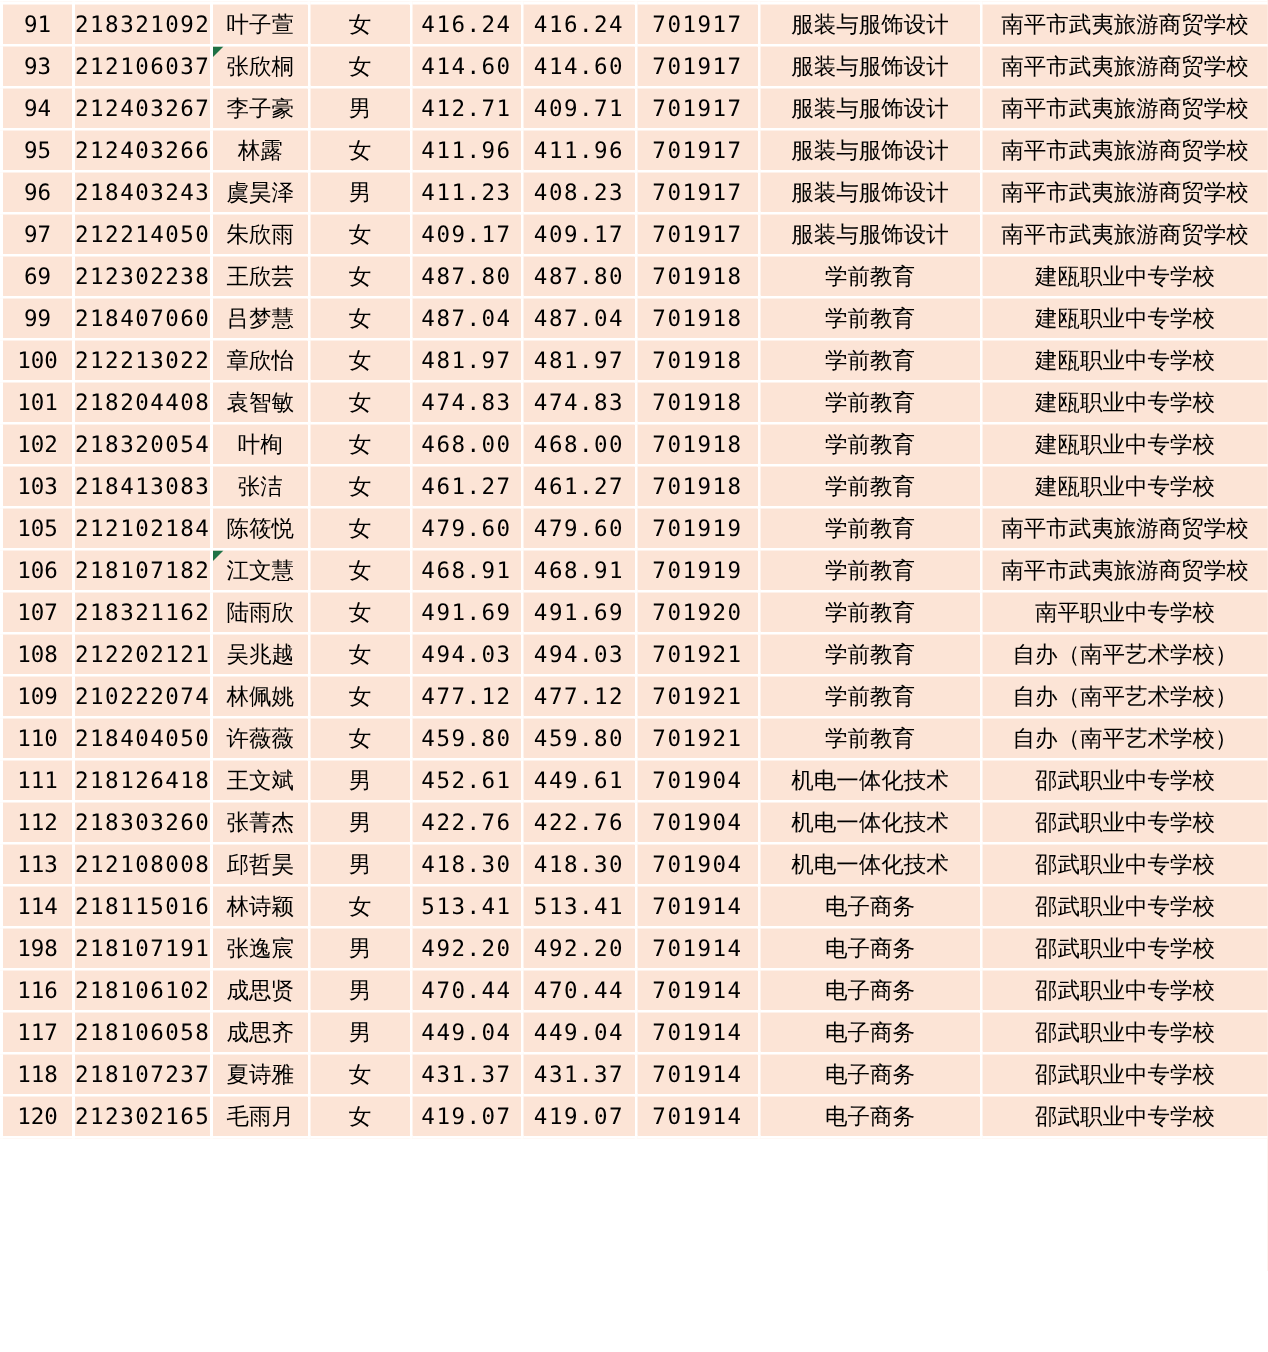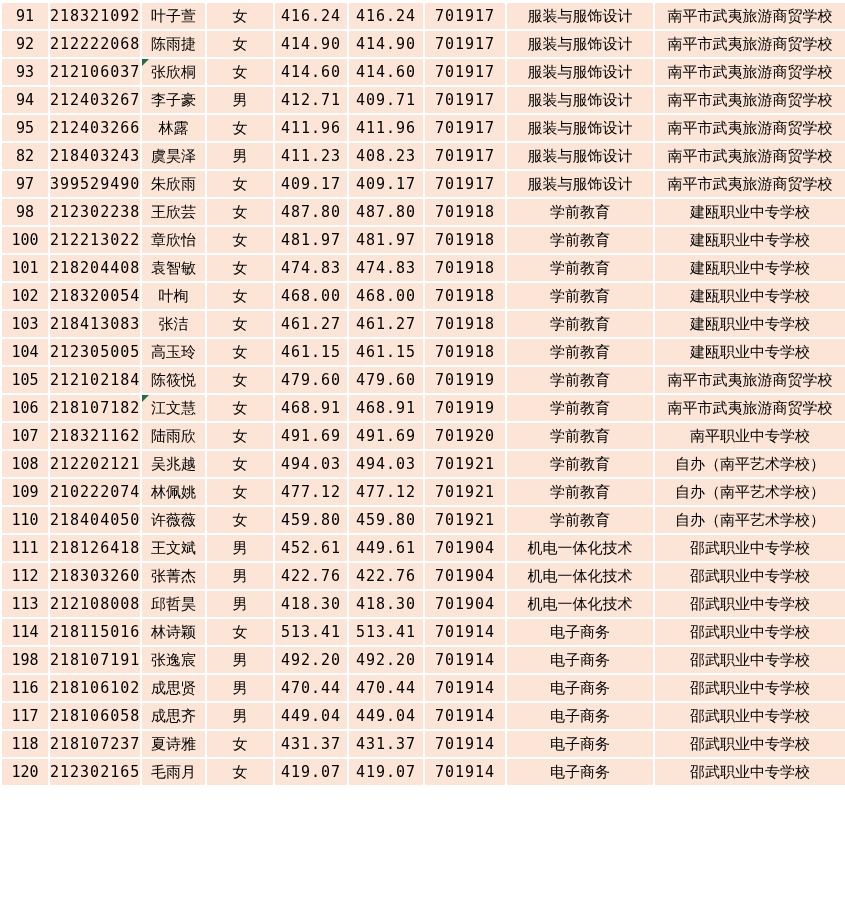--- a/index.html
+++ b/index.html
@@ -73,31 +73,20 @@
           <td class="c-id">218321092</td>
           <td class="c-name">叶子萱</td>
           <td class="c-gender">女</td>
           <td class="c-score1">416.24</td>
           <td class="c-score2">416.24</td>
           <td class="c-code">701917</td>
           <td class="c-major">服装与服饰设计</td>
           <td class="c-school">南平市武夷旅游商贸学校</td>
         </tr>
         <tr>
-          <td class="c-no">92</td>
-          <td class="c-id">212222068</td>
-          <td class="c-name">陈雨捷</td>
-          <td class="c-gender">女</td>
-          <td class="c-score1">414.90</td>
-          <td class="c-score2">414.90</td>
-          <td class="c-code">701917</td>
-          <td class="c-major">服装与服饰设计</td>
-          <td class="c-school">南平市武夷旅游商贸学校</td>
-        </tr>
-        <tr>
           <td class="c-no">93</td>
           <td class="c-id">212106037</td>
           <td class="c-name">张欣桐<span class="flag"></span></td>
           <td class="c-gender">女</td>
           <td class="c-score1">414.60</td>
           <td class="c-score2">414.60</td>
           <td class="c-code">701917</td>
           <td class="c-major">服装与服饰设计</td>
           <td class="c-school">南平市武夷旅游商贸学校</td>
         </tr>
@@ -117,48 +106,59 @@
           <td class="c-id">212403266</td>
           <td class="c-name">林露</td>
           <td class="c-gender">女</td>
           <td class="c-score1">411.96</td>
           <td class="c-score2">411.96</td>
           <td class="c-code">701917</td>
           <td class="c-major">服装与服饰设计</td>
           <td class="c-school">南平市武夷旅游商贸学校</td>
         </tr>
         <tr>
-          <td class="c-no">82</td>
+          <td class="c-no">96</td>
           <td class="c-id">218403243</td>
           <td class="c-name">虞昊泽</td>
           <td class="c-gender">男</td>
           <td class="c-score1">411.23</td>
           <td class="c-score2">408.23</td>
           <td class="c-code">701917</td>
           <td class="c-major">服装与服饰设计</td>
           <td class="c-school">南平市武夷旅游商贸学校</td>
         </tr>
         <tr>
           <td class="c-no">97</td>
-          <td class="c-id">399529490</td>
+          <td class="c-id">212214050</td>
           <td class="c-name">朱欣雨</td>
           <td class="c-gender">女</td>
           <td class="c-score1">409.17</td>
           <td class="c-score2">409.17</td>
           <td class="c-code">701917</td>
           <td class="c-major">服装与服饰设计</td>
           <td class="c-school">南平市武夷旅游商贸学校</td>
         </tr>
         <tr>
-          <td class="c-no">98</td>
+          <td class="c-no">69</td>
           <td class="c-id">212302238</td>
           <td class="c-name">王欣芸</td>
           <td class="c-gender">女</td>
           <td class="c-score1">487.80</td>
           <td class="c-score2">487.80</td>
+          <td class="c-code">701918</td>
+          <td class="c-major">学前教育</td>
+          <td class="c-school">建瓯职业中专学校</td>
+        </tr>
+        <tr>
+          <td class="c-no">99</td>
+          <td class="c-id">218407060</td>
+          <td class="c-name">吕梦慧</td>
+          <td class="c-gender">女</td>
+          <td class="c-score1">487.04</td>
+          <td class="c-score2">487.04</td>
           <td class="c-code">701918</td>
           <td class="c-major">学前教育</td>
           <td class="c-school">建瓯职业中专学校</td>
         </tr>
         <tr>
           <td class="c-no">100</td>
           <td class="c-id">212213022</td>
           <td class="c-name">章欣怡</td>
           <td class="c-gender">女</td>
           <td class="c-score1">481.97</td>
@@ -189,31 +189,20 @@
           <td class="c-major">学前教育</td>
           <td class="c-school">建瓯职业中专学校</td>
         </tr>
         <tr>
           <td class="c-no">103</td>
           <td class="c-id">218413083</td>
           <td class="c-name">张洁</td>
           <td class="c-gender">女</td>
           <td class="c-score1">461.27</td>
           <td class="c-score2">461.27</td>
-          <td class="c-code">701918</td>
-          <td class="c-major">学前教育</td>
-          <td class="c-school">建瓯职业中专学校</td>
-        </tr>
-        <tr>
-          <td class="c-no">104</td>
-          <td class="c-id">212305005</td>
-          <td class="c-name">高玉玲</td>
-          <td class="c-gender">女</td>
-          <td class="c-score1">461.15</td>
-          <td class="c-score2">461.15</td>
           <td class="c-code">701918</td>
           <td class="c-major">学前教育</td>
           <td class="c-school">建瓯职业中专学校</td>
         </tr>
         <tr>
           <td class="c-no">105</td>
           <td class="c-id">212102184</td>
           <td class="c-name">陈筱悦</td>
           <td class="c-gender">女</td>
           <td class="c-score1">479.60</td>

